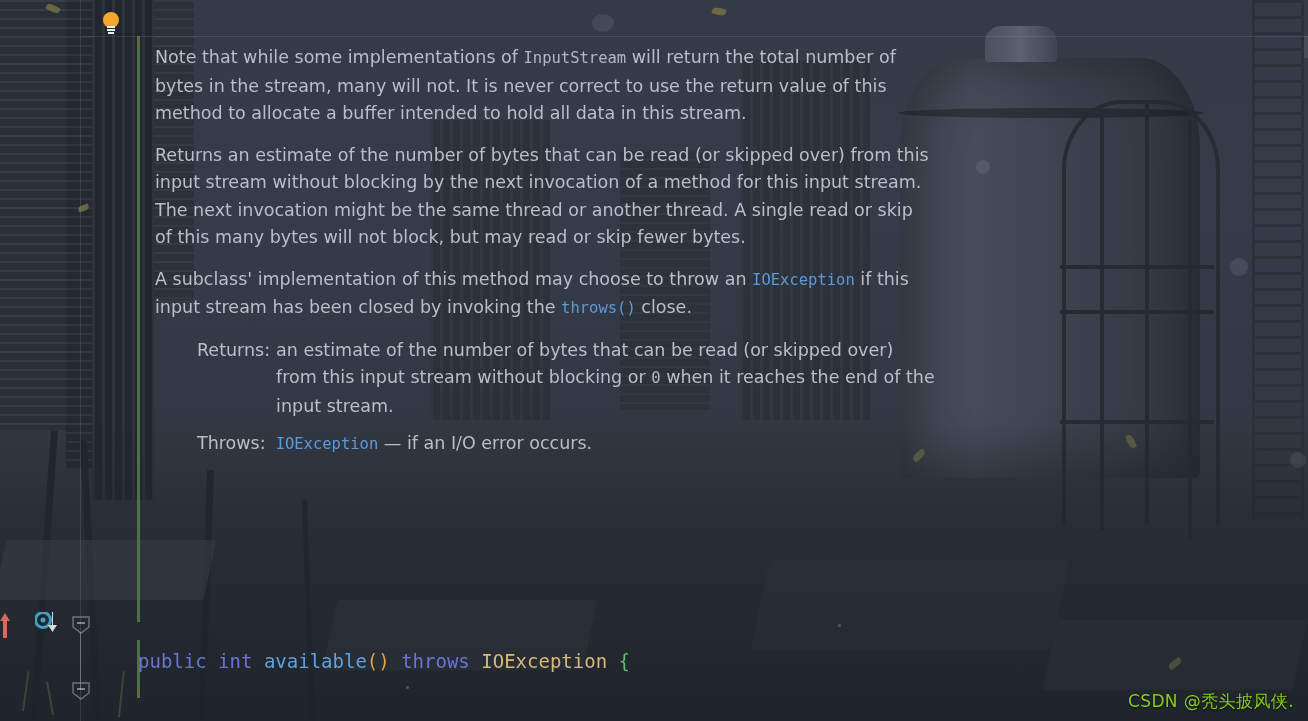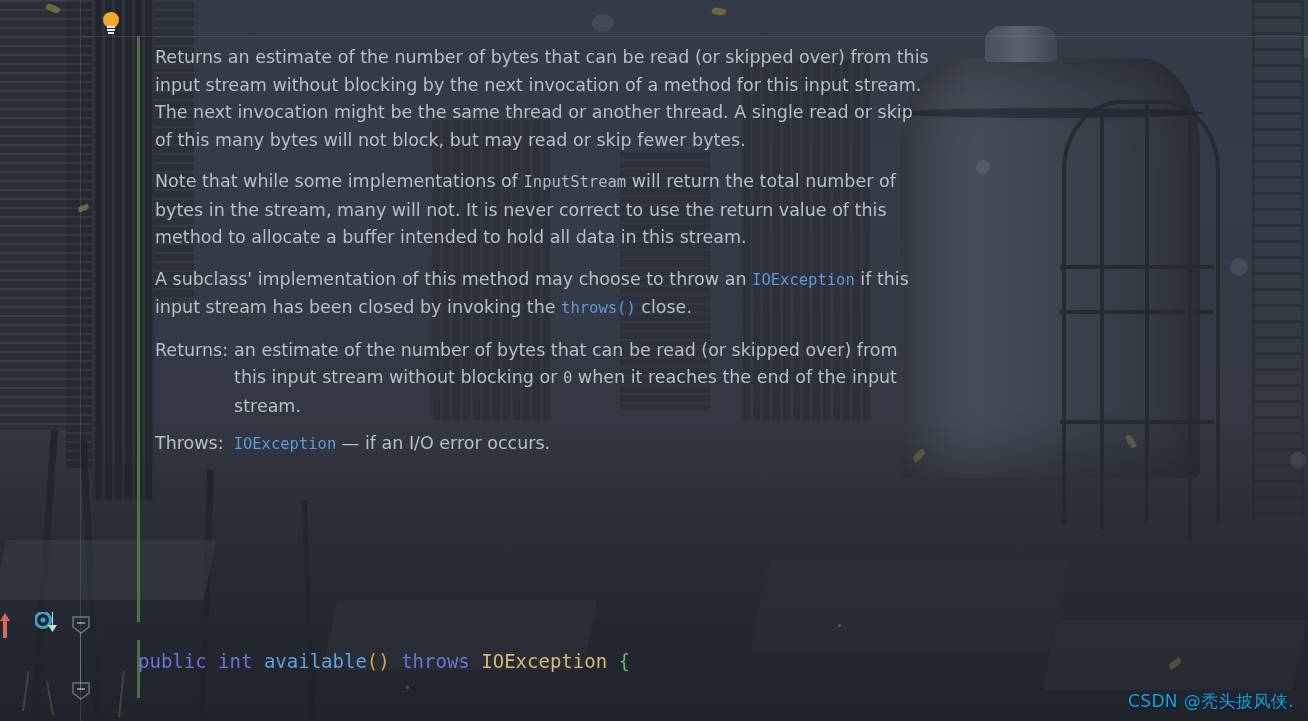--- a/index.html
+++ b/index.html
@@ -268,20 +268,21 @@
   }
 
   .tagblock {
     display: flex;
     margin-bottom: 10px;
   }
   .tagblock .tag-label {
     flex: 0 0 auto;
     white-space: nowrap;
     padding-right: 6px;
+    margin-left: 42px;
   }
   .tagblock .tag-body {
     flex: 1 1 auto;
   }
   .returns-body { width: 700px; }
 
   
   .code {
     position: absolute;
     left: 138px;
@@ -296,21 +297,21 @@
   .pn  { color: #e2a33c; }   
   .cls { color: #d8b778; }   
   .br  { color: #5fbf6b; }   
   .pl  { color: #b9bfc9; }
 
   
   .watermark {
     position: absolute;
     right: 14px;
     bottom: 8px;
-    color: #0ea5e9;
+    color: #84cc16;
     font-family: "DejaVu Sans", sans-serif;
     font-size: 17px;
     letter-spacing: 0.4px;
     text-shadow: 0 1px 2px rgba(0,0,0,0.6);
   }
 
   
   .edge-mark {
     position: absolute;
     right: 0;
@@ -417,23 +418,23 @@
     <svg width="22" height="22" viewBox="0 0 22 22">
       <path d="M3 3 h16 v10 l-8 6 l-8 -6 z" fill="none" stroke="rgba(150,158,172,0.65)" stroke-width="1.4"></path>
       <path d="M7 9 h8" stroke="rgba(170,178,192,0.85)" stroke-width="1.6"></path>
     </svg>
   </div>
 
   <div class="edge-mark" style="top:36px;"></div>
 
   <div class="doc">
 
+    <p><span>Note that while some implementations of </span><code class="mono">InputStream</code><span> will return the total number of bytes in the stream, many will not. It is never correct to use the return value of this method to allocate a buffer intended to hold all data in this stream.</span></p>
+
     <p><span>Returns an estimate of the number of bytes that can be read (or skipped over) from this input stream without blocking by the next invocation of a method for this input stream. The next invocation might be the same thread or another thread. A single read or skip of this many bytes will not block, but may read or skip fewer bytes.</span></p>
-
-    <p><span>Note that while some implementations of </span><code class="mono">InputStream</code><span> will return the total number of bytes in the stream, many will not. It is never correct to use the return value of this method to allocate a buffer intended to hold all data in this stream.</span></p>
 
     <p><span>A subclass' implementation of this method may choose to throw an </span><a class="jlink">IOException</a><span> if this input stream has been closed by invoking the </span><a class="jlink">throws()</a><span> close.</span></p>
 
 
 
     <div class="tagblock">
       <div class="tag-label">Returns:</div>
       <div class="tag-body returns-body"><span>an estimate of the number of bytes that can be read (or skipped over) from this input stream without blocking or </span><code class="mono">0</code><span> when it reaches the end of the input stream.</span></div>
     </div>
 

